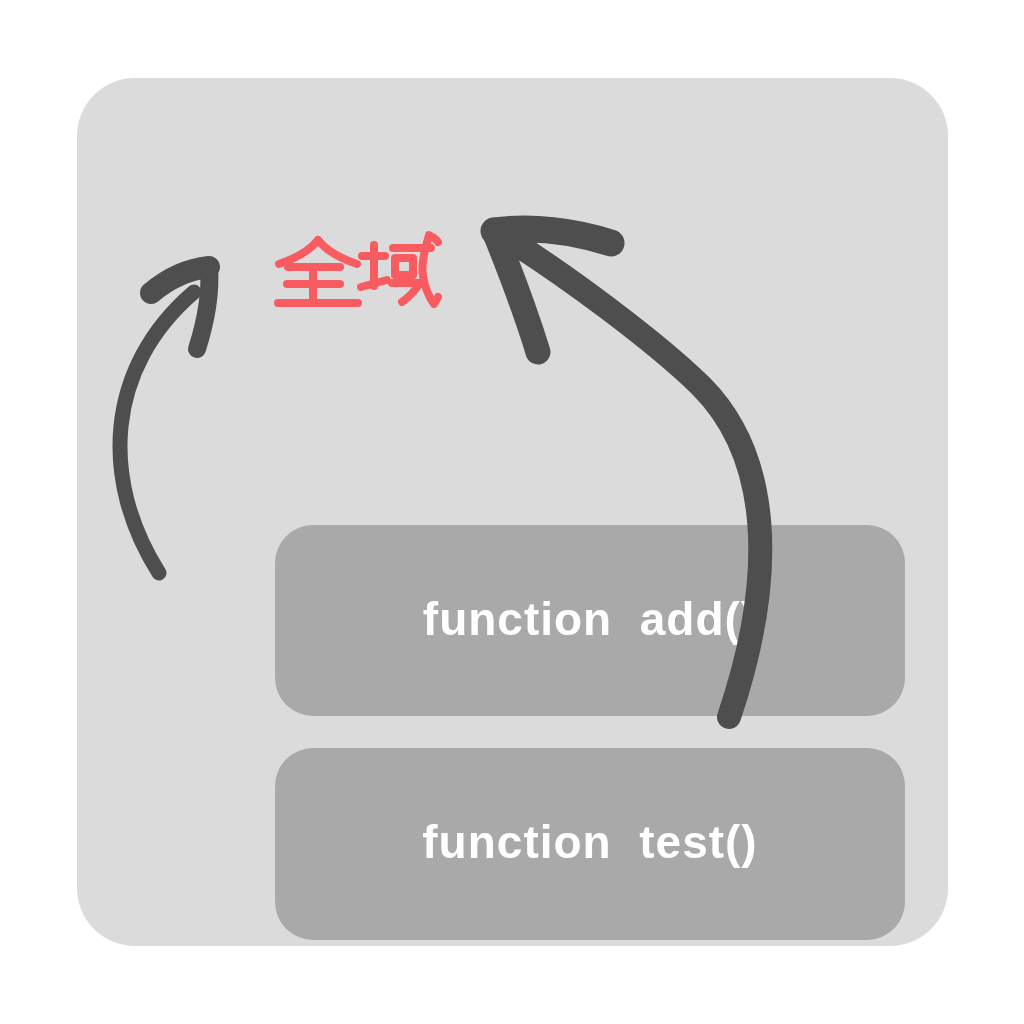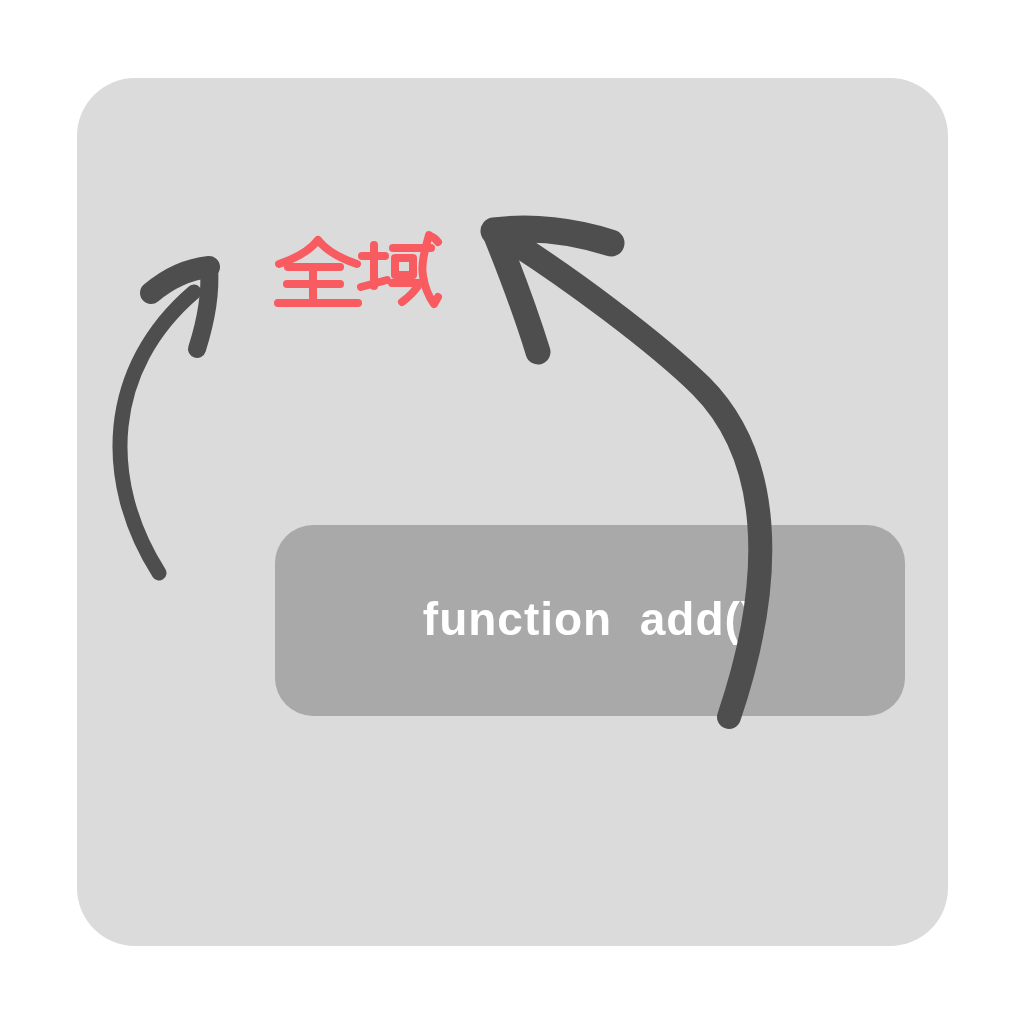--- a/index.html
+++ b/index.html
@@ -101,20 +101,23 @@
           <path d="M 147 52 C 142 60, 136 66, 129 71"></path>
           <path d="M 157 5 C 160 6, 163 8, 165 11"></path>
         </g>
       </svg>
     </div>
 
     <div class="fn-box fn-add">
       <span class="fn-label">function  add()</span>
     </div>
 
+    <div class="fn-box fn-test">
+      <span class="fn-label">function  test()</span>
+    </div>
 
   </div>
 
   <svg class="arrows-overlay" width="1024" height="1024" viewBox="0 0 1024 1024">
     <g fill="none" stroke="#4e4e4e" stroke-linecap="round" stroke-linejoin="round">
 
       <g>
         <path d="M 159 573 C 100 480, 105 368, 194 292" stroke-width="15"></path>
         <path d="M 151 293 C 170 277, 190 269, 209 267" stroke-width="22"></path>
         <path d="M 209 267 C 211 294, 205 324, 197 349" stroke-width="18"></path>

